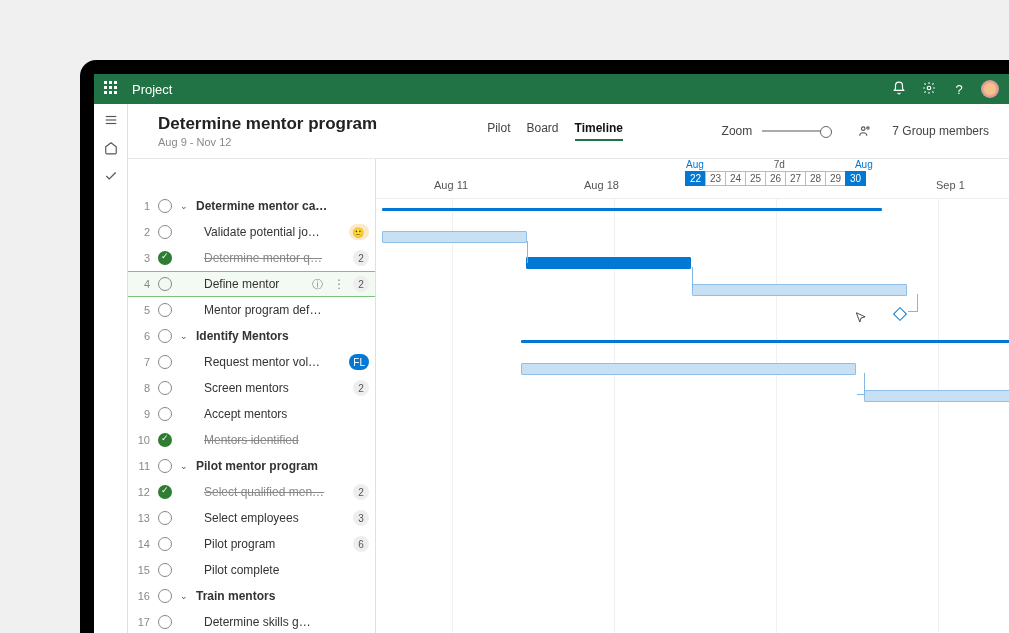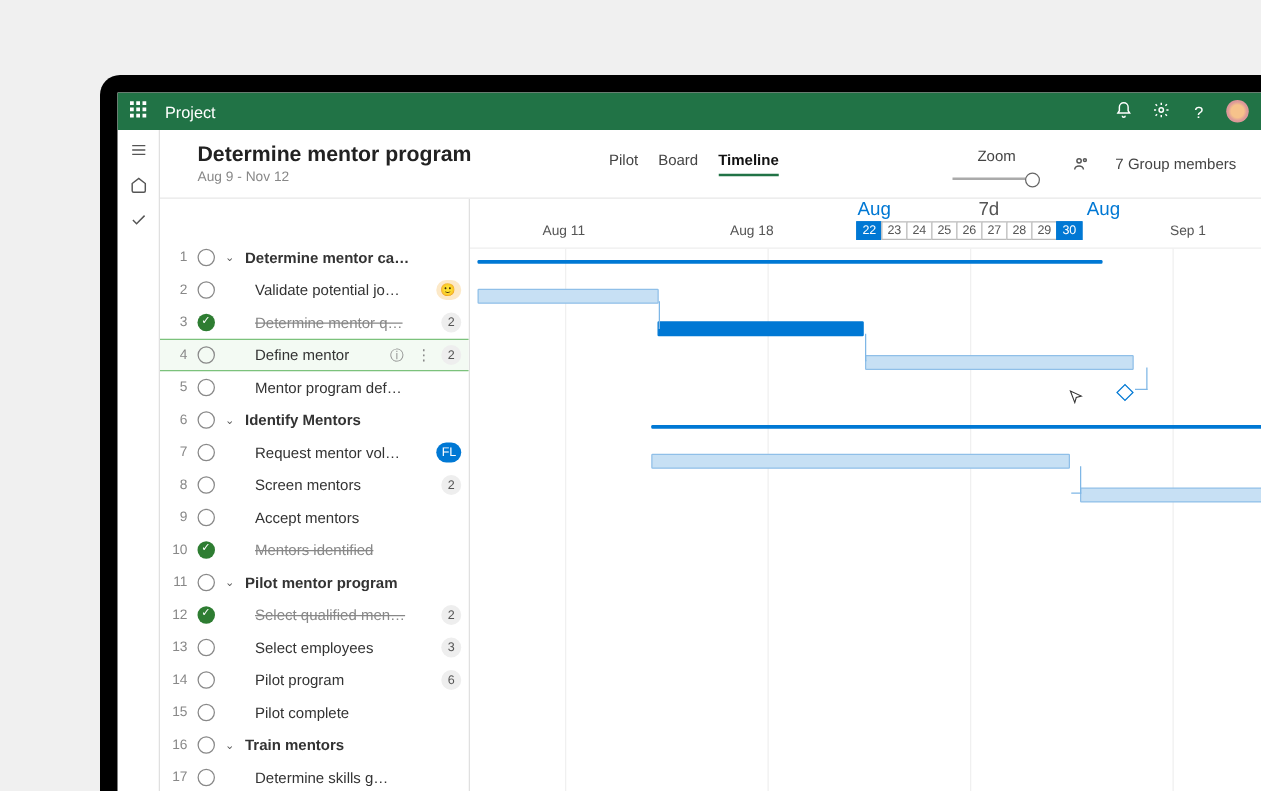--- a/index.html
+++ b/index.html
@@ -64,21 +64,21 @@
     display:flex;
     align-items:center;
     padding:10px 20px 10px 30px;
     border-bottom:1px solid #e8e8e8;
   }
   .page-title { font-size:17px; font-weight:700; color:#222;}
   .page-sub { font-size:11px; color:#888; margin-top:2px;}
   .view-tabs { display:flex; gap:16px; margin-left:110px; font-size:12px;}
   .view-tab { padding-bottom:4px; border-bottom:2px solid transparent; color:#444; cursor:pointer;}
   .view-tab.active { border-bottom-color:#217346; color:#111; font-weight:600;}
-  .zoom-group { margin-left:auto; display:flex; align-items:center; gap:10px; font-size:12px; color:#444;flex-direction:column;}
+  .zoom-group { margin-left:auto; display:flex; align-items:center; gap:10px; font-size:12px; color:#444;}
   .zoom-slider { width:70px; height:2px; background:#aaa; position:relative;}
   .zoom-slider::after { content:""; position:absolute; right:0; top:-4px; width:10px; height:10px; border:1px solid #666; border-radius:50%; background:#fff;}
   .members { display:flex; align-items:flex-start; gap:20px; font-size:12px; color:#444;}
   
   .content { flex:1; display:flex; overflow:hidden;}
   .tasklist {
     width:248px;
     border-right:1px solid #e0e0e0;
     font-size:12px;
     color:#333;
@@ -114,21 +114,21 @@
   .task-row .menu-dots { color:#888; font-size:12px; margin-left:2px;}
   
   .gantt { flex:1; position:relative; overflow:hidden;}
   .gantt-header {
     height:40px; border-bottom:1px solid #eee; position:relative; font-size:11px; color:#555;
   }
   .gantt-header .big-label { position:absolute; top:20px;}
   .mini-timeline {
     position:absolute; top:0; left:310px; display:flex; flex-direction:column; align-items:flex-start;
   }
-  .mini-labels { display:flex; gap:70px; font-size:15px; color:#0078d4; margin-bottom:1px;justify-content:center;}
+  .mini-labels { display:flex; gap:70px; font-size:10px; color:#0078d4; margin-bottom:1px;justify-content:center;}
   .mini-cells { display:flex;}
   .mini-cell {
     width:21px; height:15px; border:1px solid #bbb; margin-left:-1px; font-size:10px;
     display:flex; align-items:center; justify-content:center; color:#555; background:#fff;
   }
   .mini-cell.sel { background:#0078d4; color:#fff; border-color:#0078d4;}
   .grid-line { position:absolute; top:40px; bottom:0; width:1px; background:#f0f0f0;}
   .bar { position:absolute; height:8px; background:#c7e0f4; border:1px solid #8fbfe8; border-radius:1px;}
   .bar.summary { height:3px; background:#0078d4; border:none;}
   .bar.dark { background:#0078d4; border-color:#0078d4; height:10px;}

